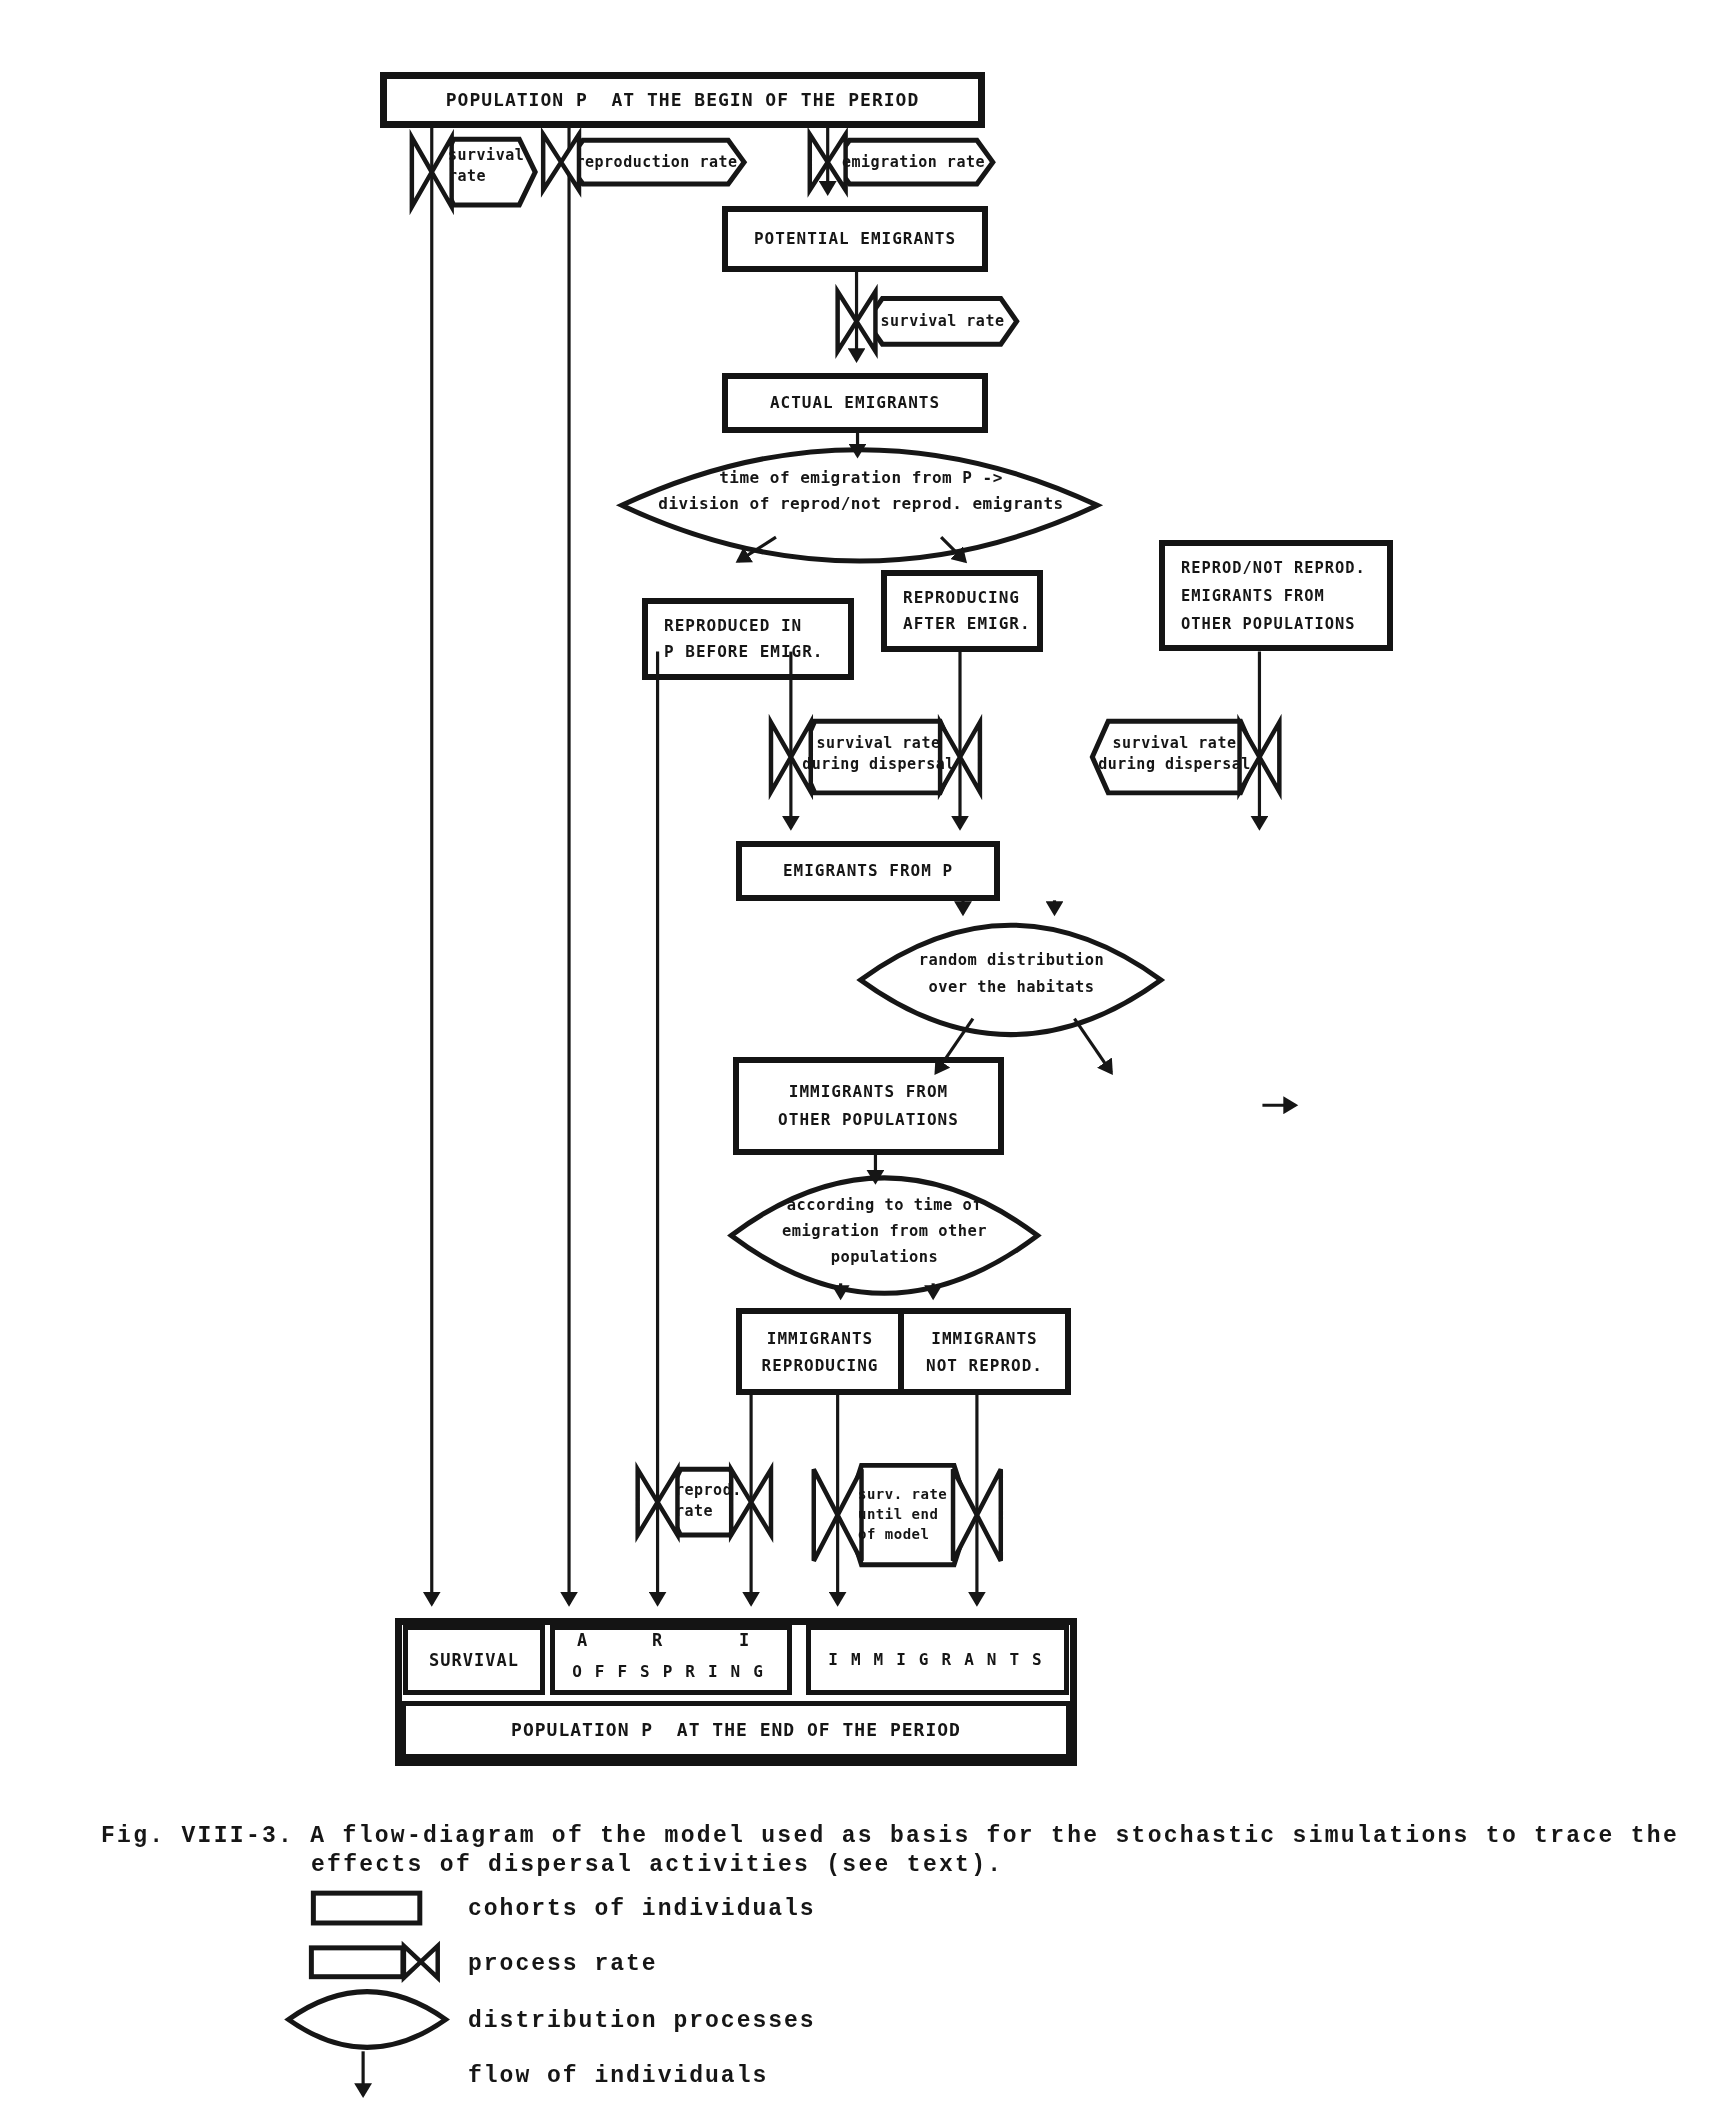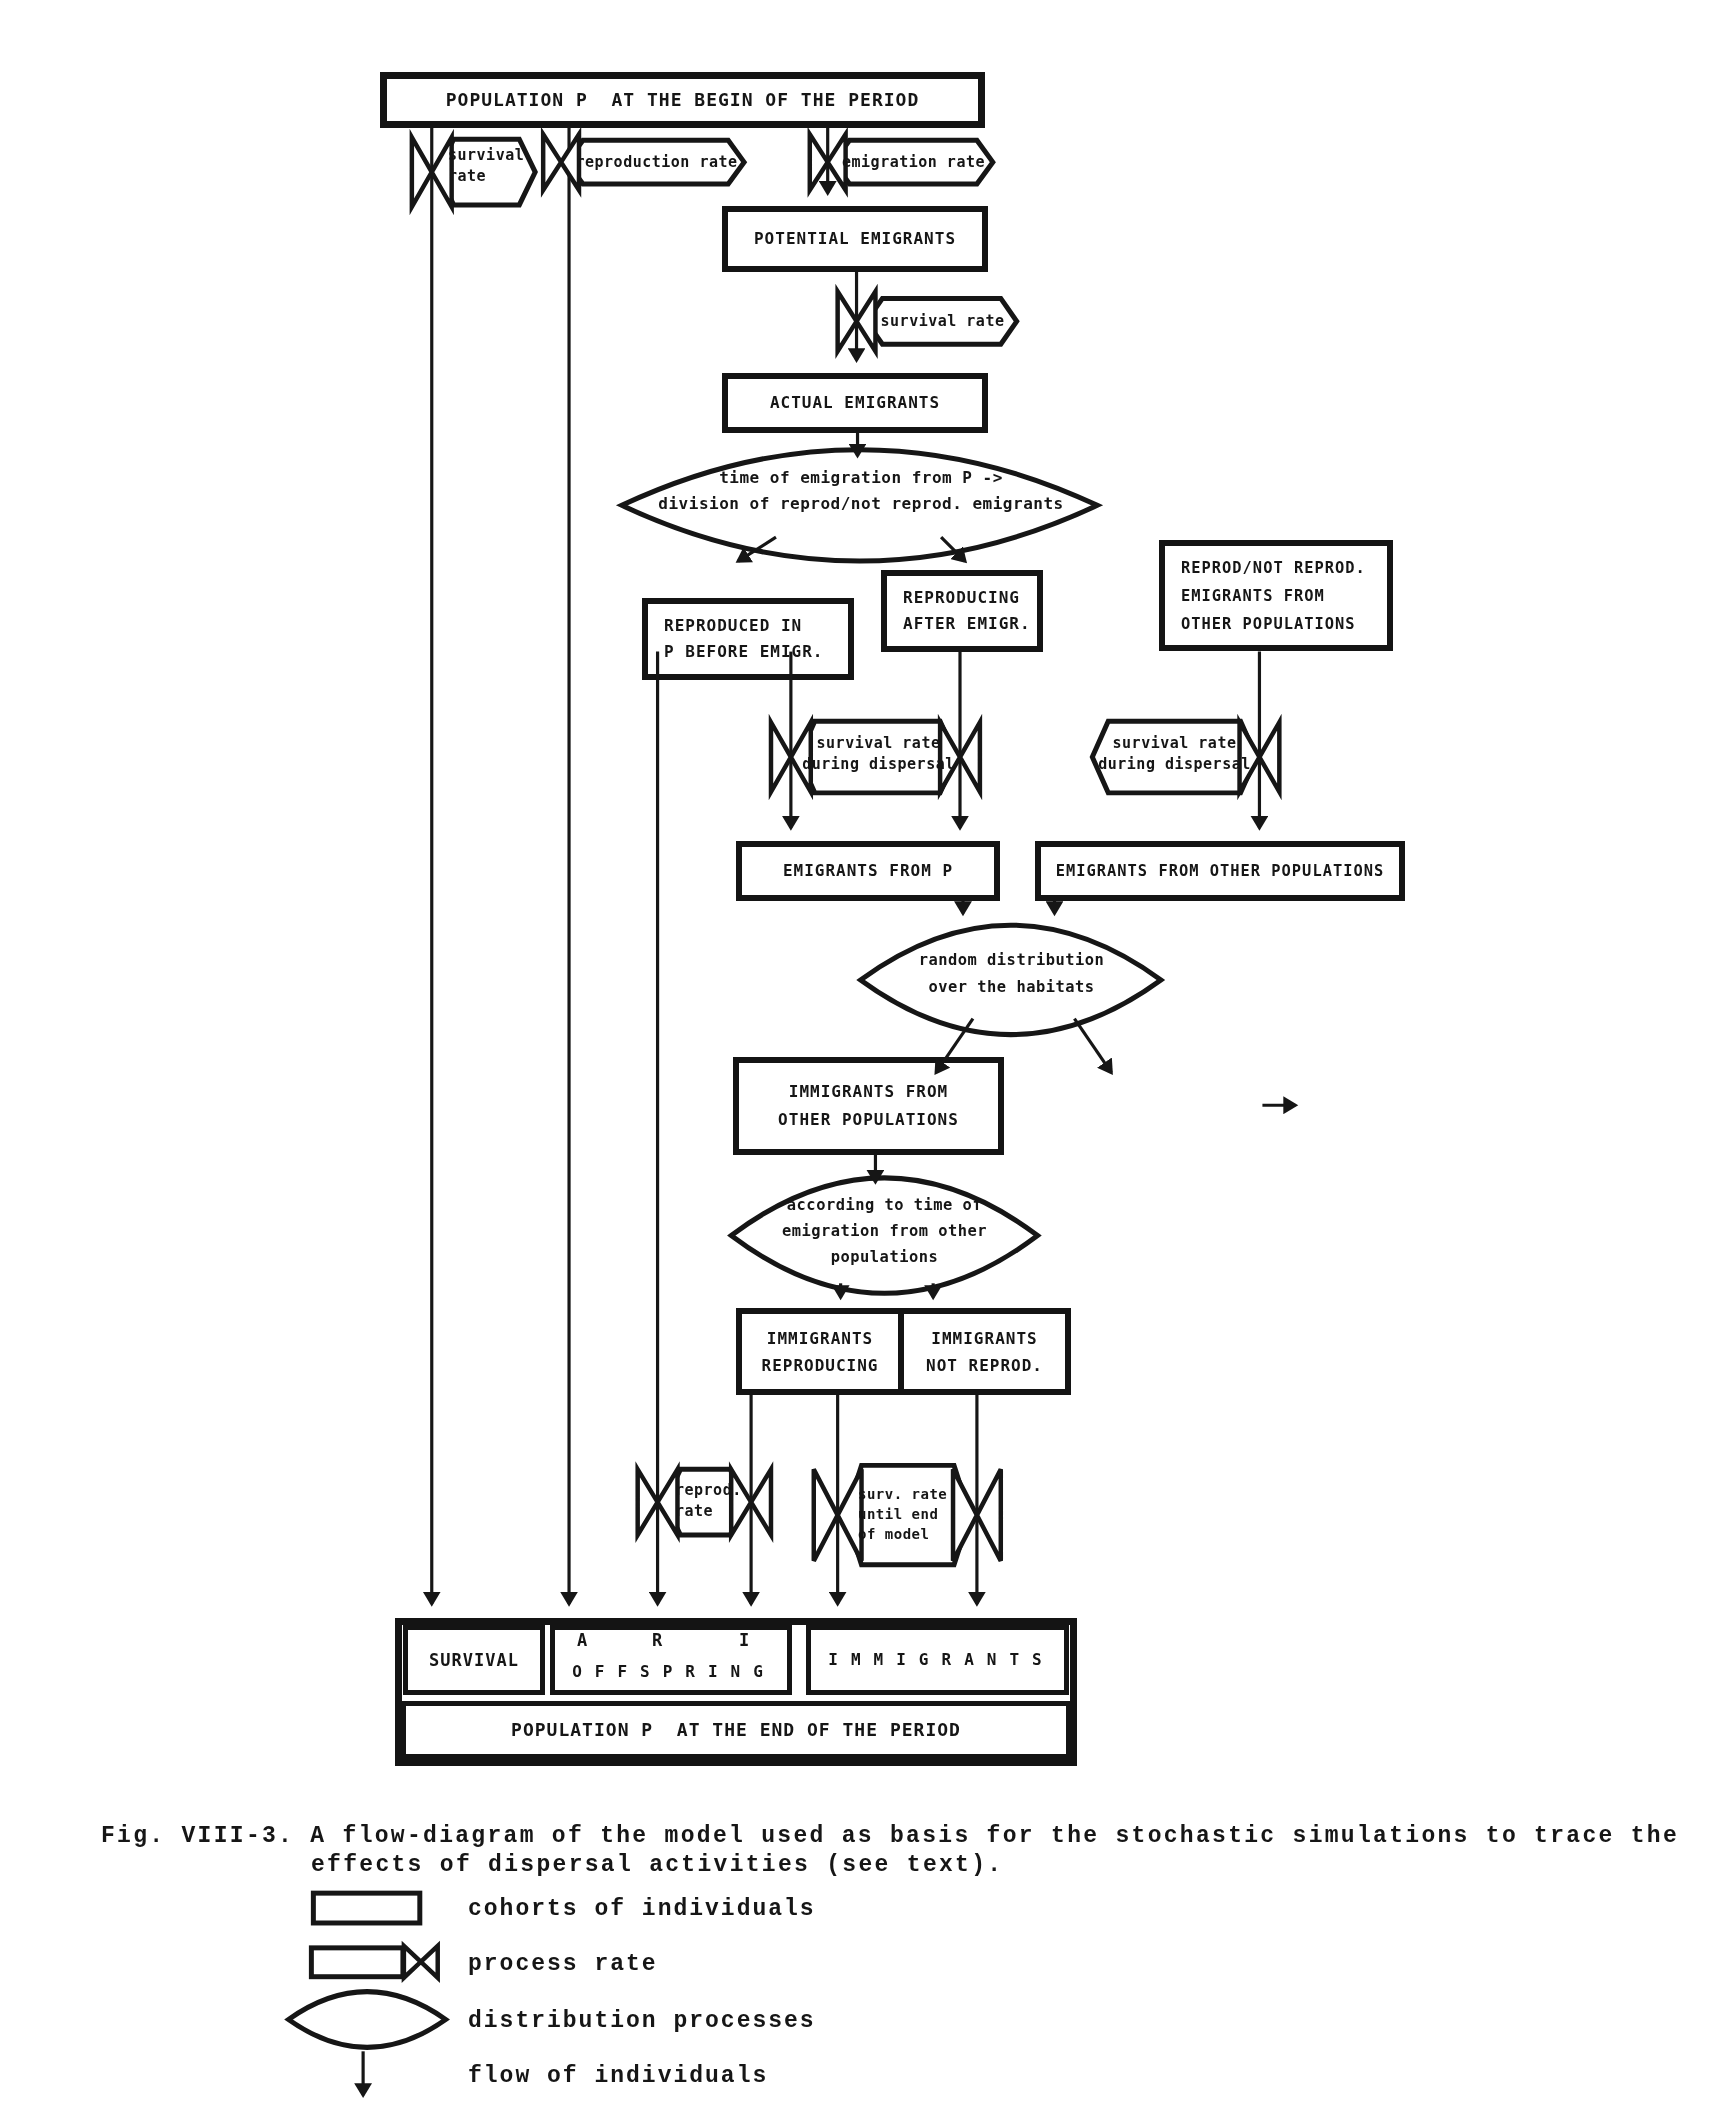--- a/index.html
+++ b/index.html
@@ -56,23 +56,20 @@
   <div class="cohort leftal" style="left:1159px;top:540px;width:234px;height:111px;line-height:28px;font-size:15.4px;">
     <div>REPROD/NOT REPROD.</div>
     <div>EMIGRANTS FROM</div>
     <div>OTHER POPULATIONS</div>
   </div>
 
   <div class="cohort" style="left:736px;top:841px;width:264px;height:60px;">
     <div>EMIGRANTS FROM P</div>
   </div>
 
-  <div class="cohort" style="left:1035px;top:841px;width:370px;height:60px;font-size:15.4px;">
-    <div>EMIGRANTS FROM OTHER POPULATIONS</div>
-  </div>
 
   <div class="cohort" style="left:733px;top:1057px;width:271px;height:98px;line-height:28px;">
     <div>IMMIGRANTS FROM</div>
     <div>OTHER POPULATIONS</div>
   </div>
 
 
   <div class="cohort" style="left:736px;top:1308px;width:168px;height:87px;line-height:27px;">
     <div>IMMIGRANTS</div>
     <div>REPRODUCING</div>

